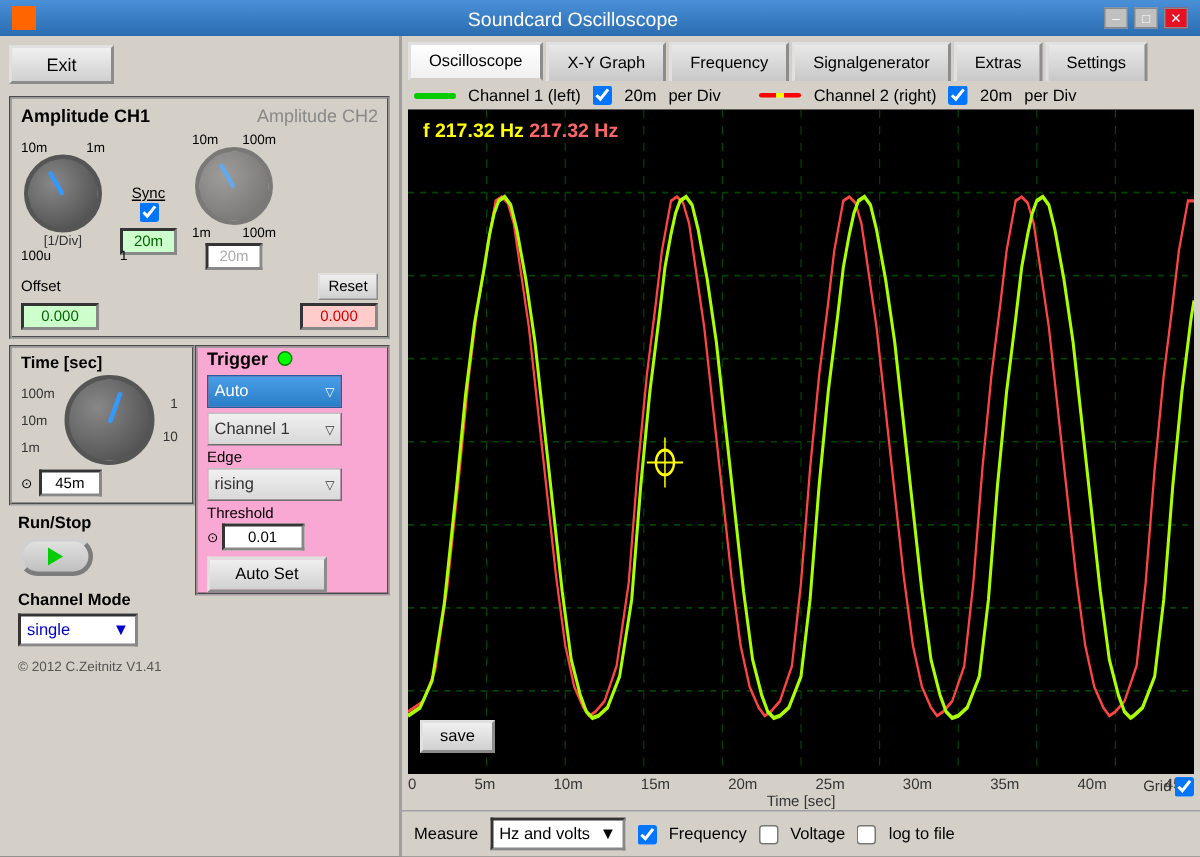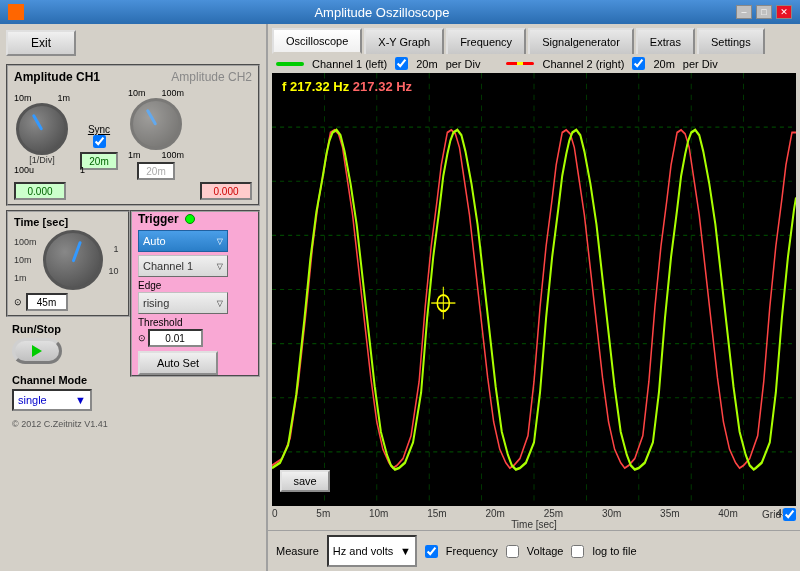--- a/index.html
+++ b/index.html
@@ -468,21 +468,21 @@
       display: flex;
       align-items: center;
       gap: 8px;
       padding: 4px 8px;
       background: #d4d0c8;
       font-size: 11px;
       border-top: 1px solid #a0a0a0;
     }
     .measure-dropdown {
       width: 90px;
-      height: 32px;
+      height: 22px;
       background: white;
       border: 2px inset #888;
       font-size: 11px;
       display: flex;
       align-items: center;
       padding: 0 4px;
       justify-content: space-between;
       cursor: pointer;
     }
 
@@ -509,21 +509,21 @@
       display: flex;
       flex-direction: column;
       gap: 2px;
     }
   </style>
 </head>
 <body>
 
 <div class="title-bar">
   <div class="title-icon"></div>
-  <span class="title-bar-title">Amplitude Oszilloscope</span>
+  <span class="title-bar-title">Soundcard Oscilloscope</span>
   <div class="title-bar-controls">
     <div class="title-btn">–</div>
     <div class="title-btn">□</div>
     <div class="title-btn close">✕</div>
   </div>
 </div>
 
 <div class="main-container">
 
   <div class="left-panel">
@@ -568,20 +568,25 @@
           <div style="display:flex;justify-content:space-between;width:56px;font-size:9px;">
             <span>1m</span>
             <span>100m</span>
           </div>
           <div style="margin-top:2px;">
             <input type="text" class="small-input" value="20m" style="width: 38px; color: rgb(170, 170, 170);">
           </div>
         </div>
       </div>
 
+      <div class="offset-row">
+        <span style="font-size:10px;">Offset</span>
+        <span style="flex:1;"></span>
+        <button class="reset-btn">Reset</button>
+      </div>
       <div class="offset-row">
         <input type="text" class="small-input green-bg" style="width: 52px;" value="0.000">
         <span style="flex:1;"></span>
         <input type="text" class="small-input red-bg" style="width: 52px;" value="0.000">
       </div>
     </div>
 
     <div class="bottom-left-panels">
 
       <div class="left-bottom-left">

